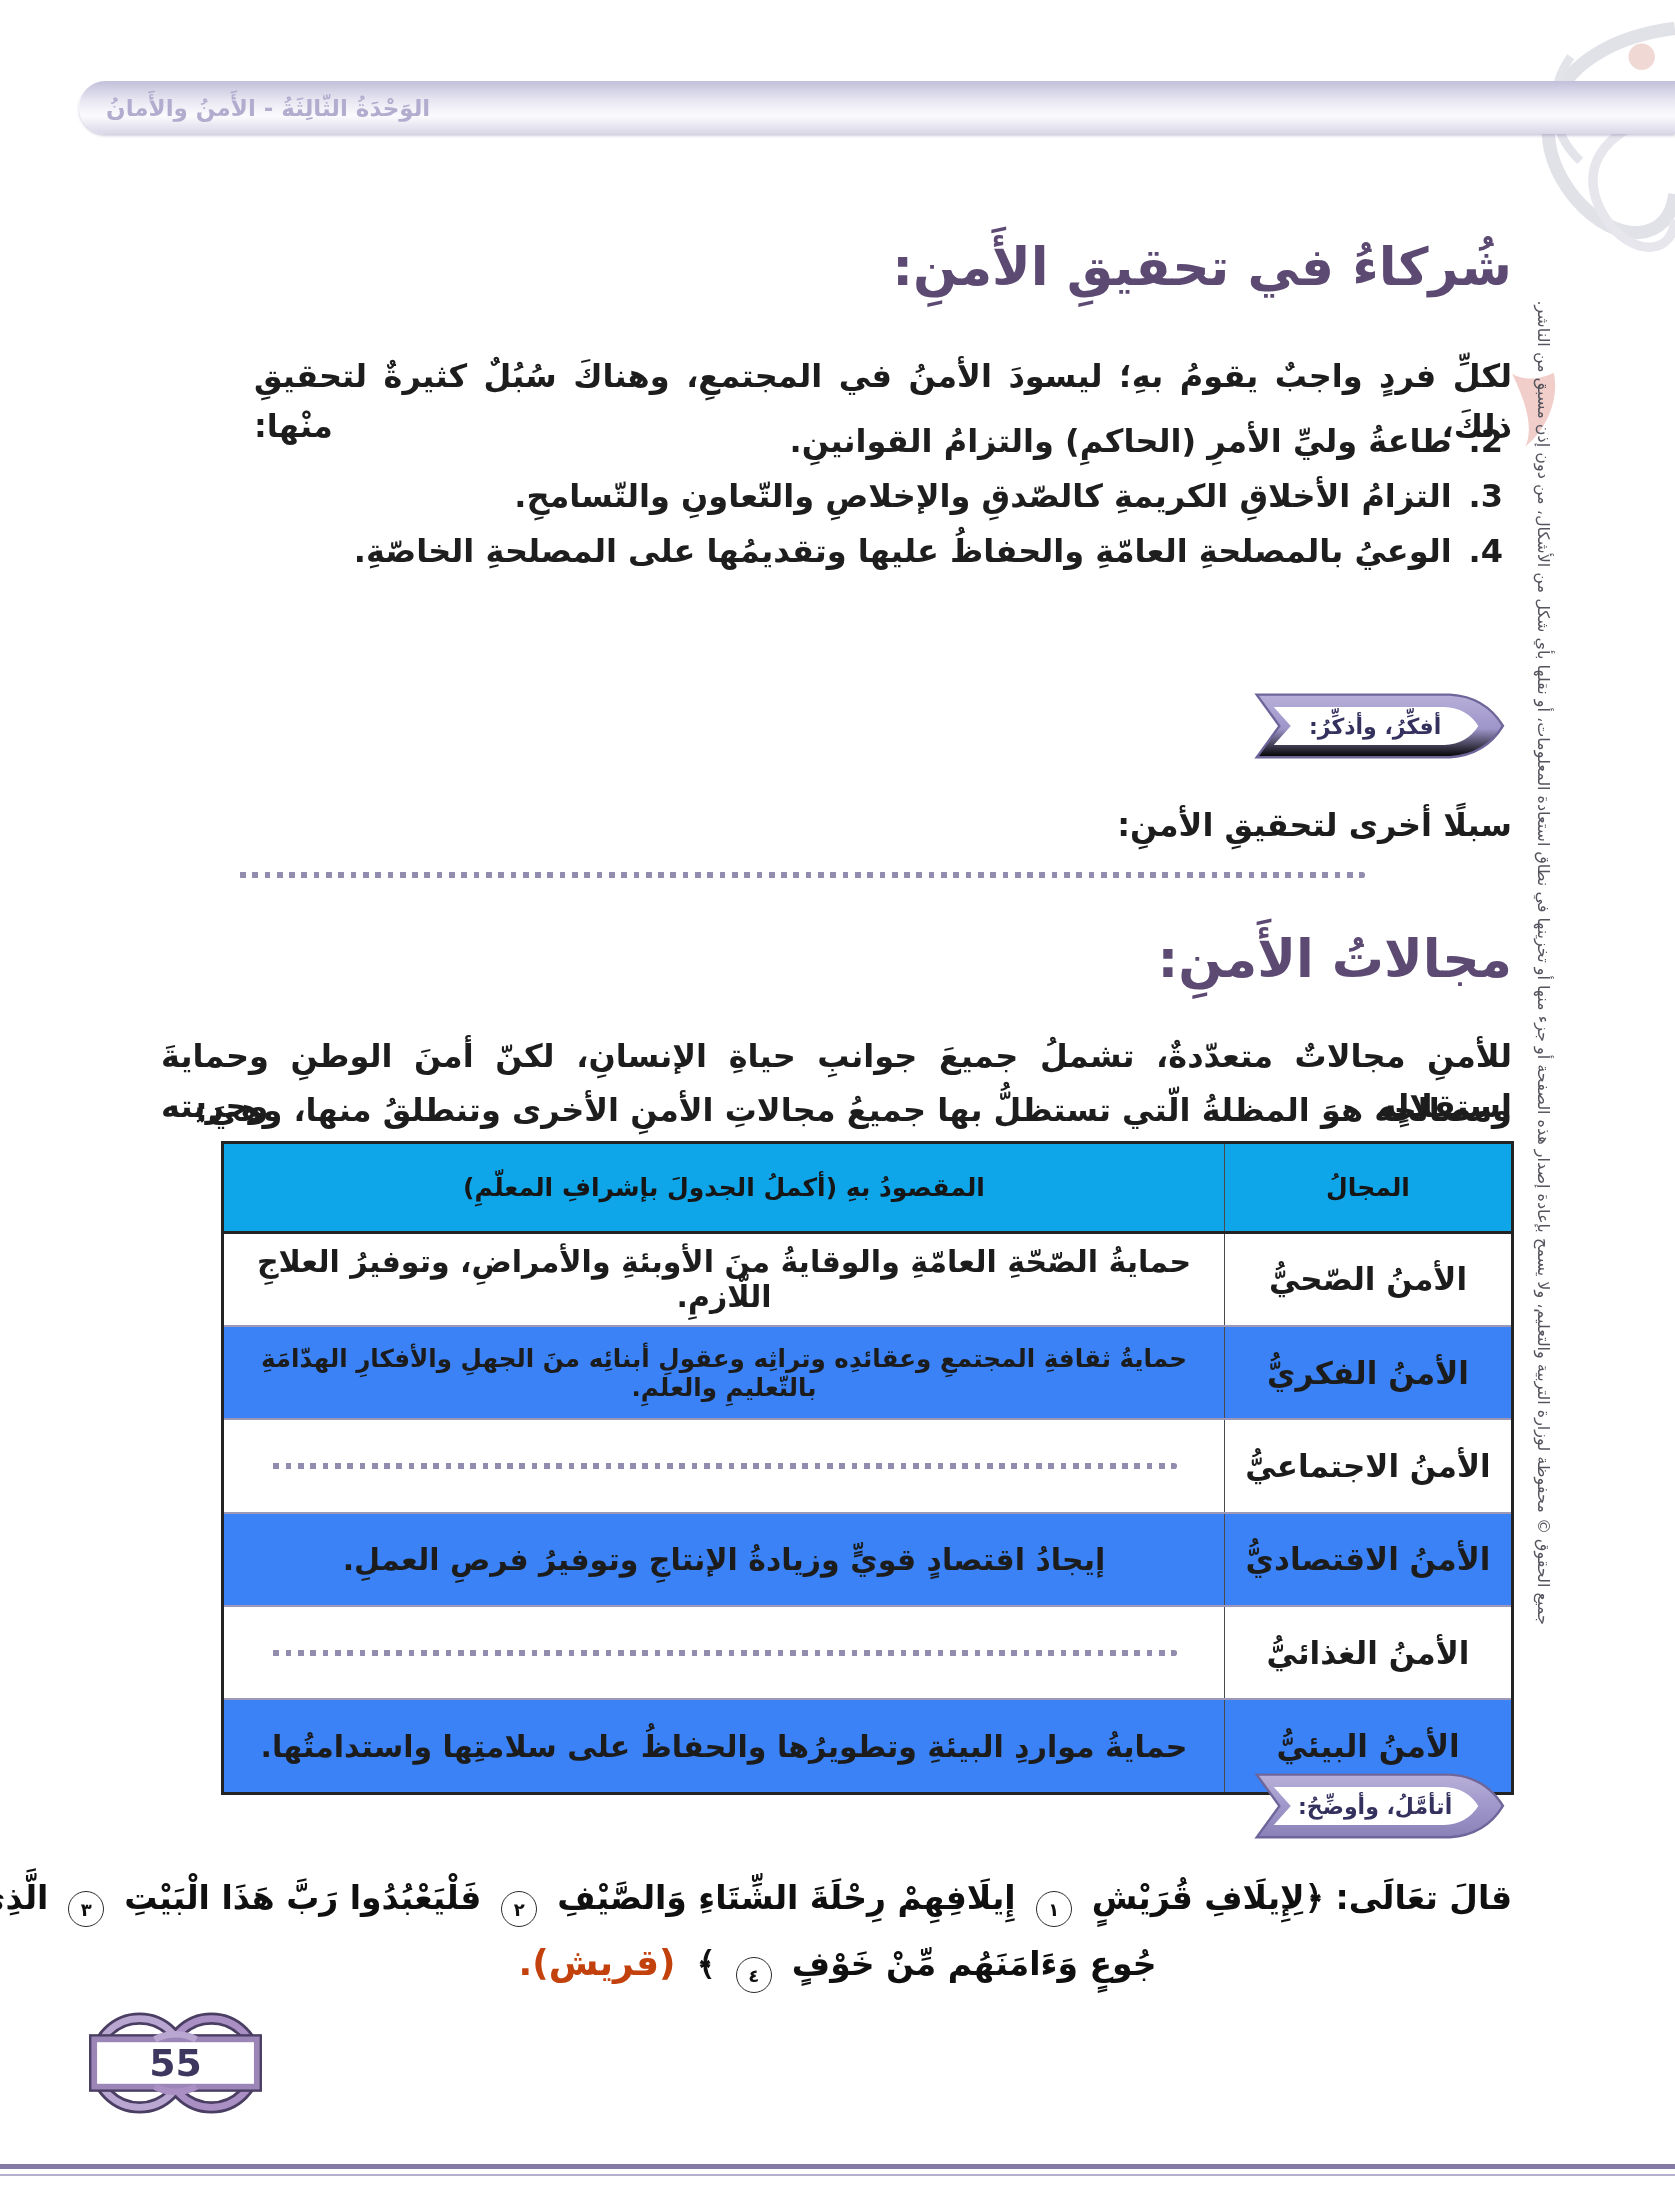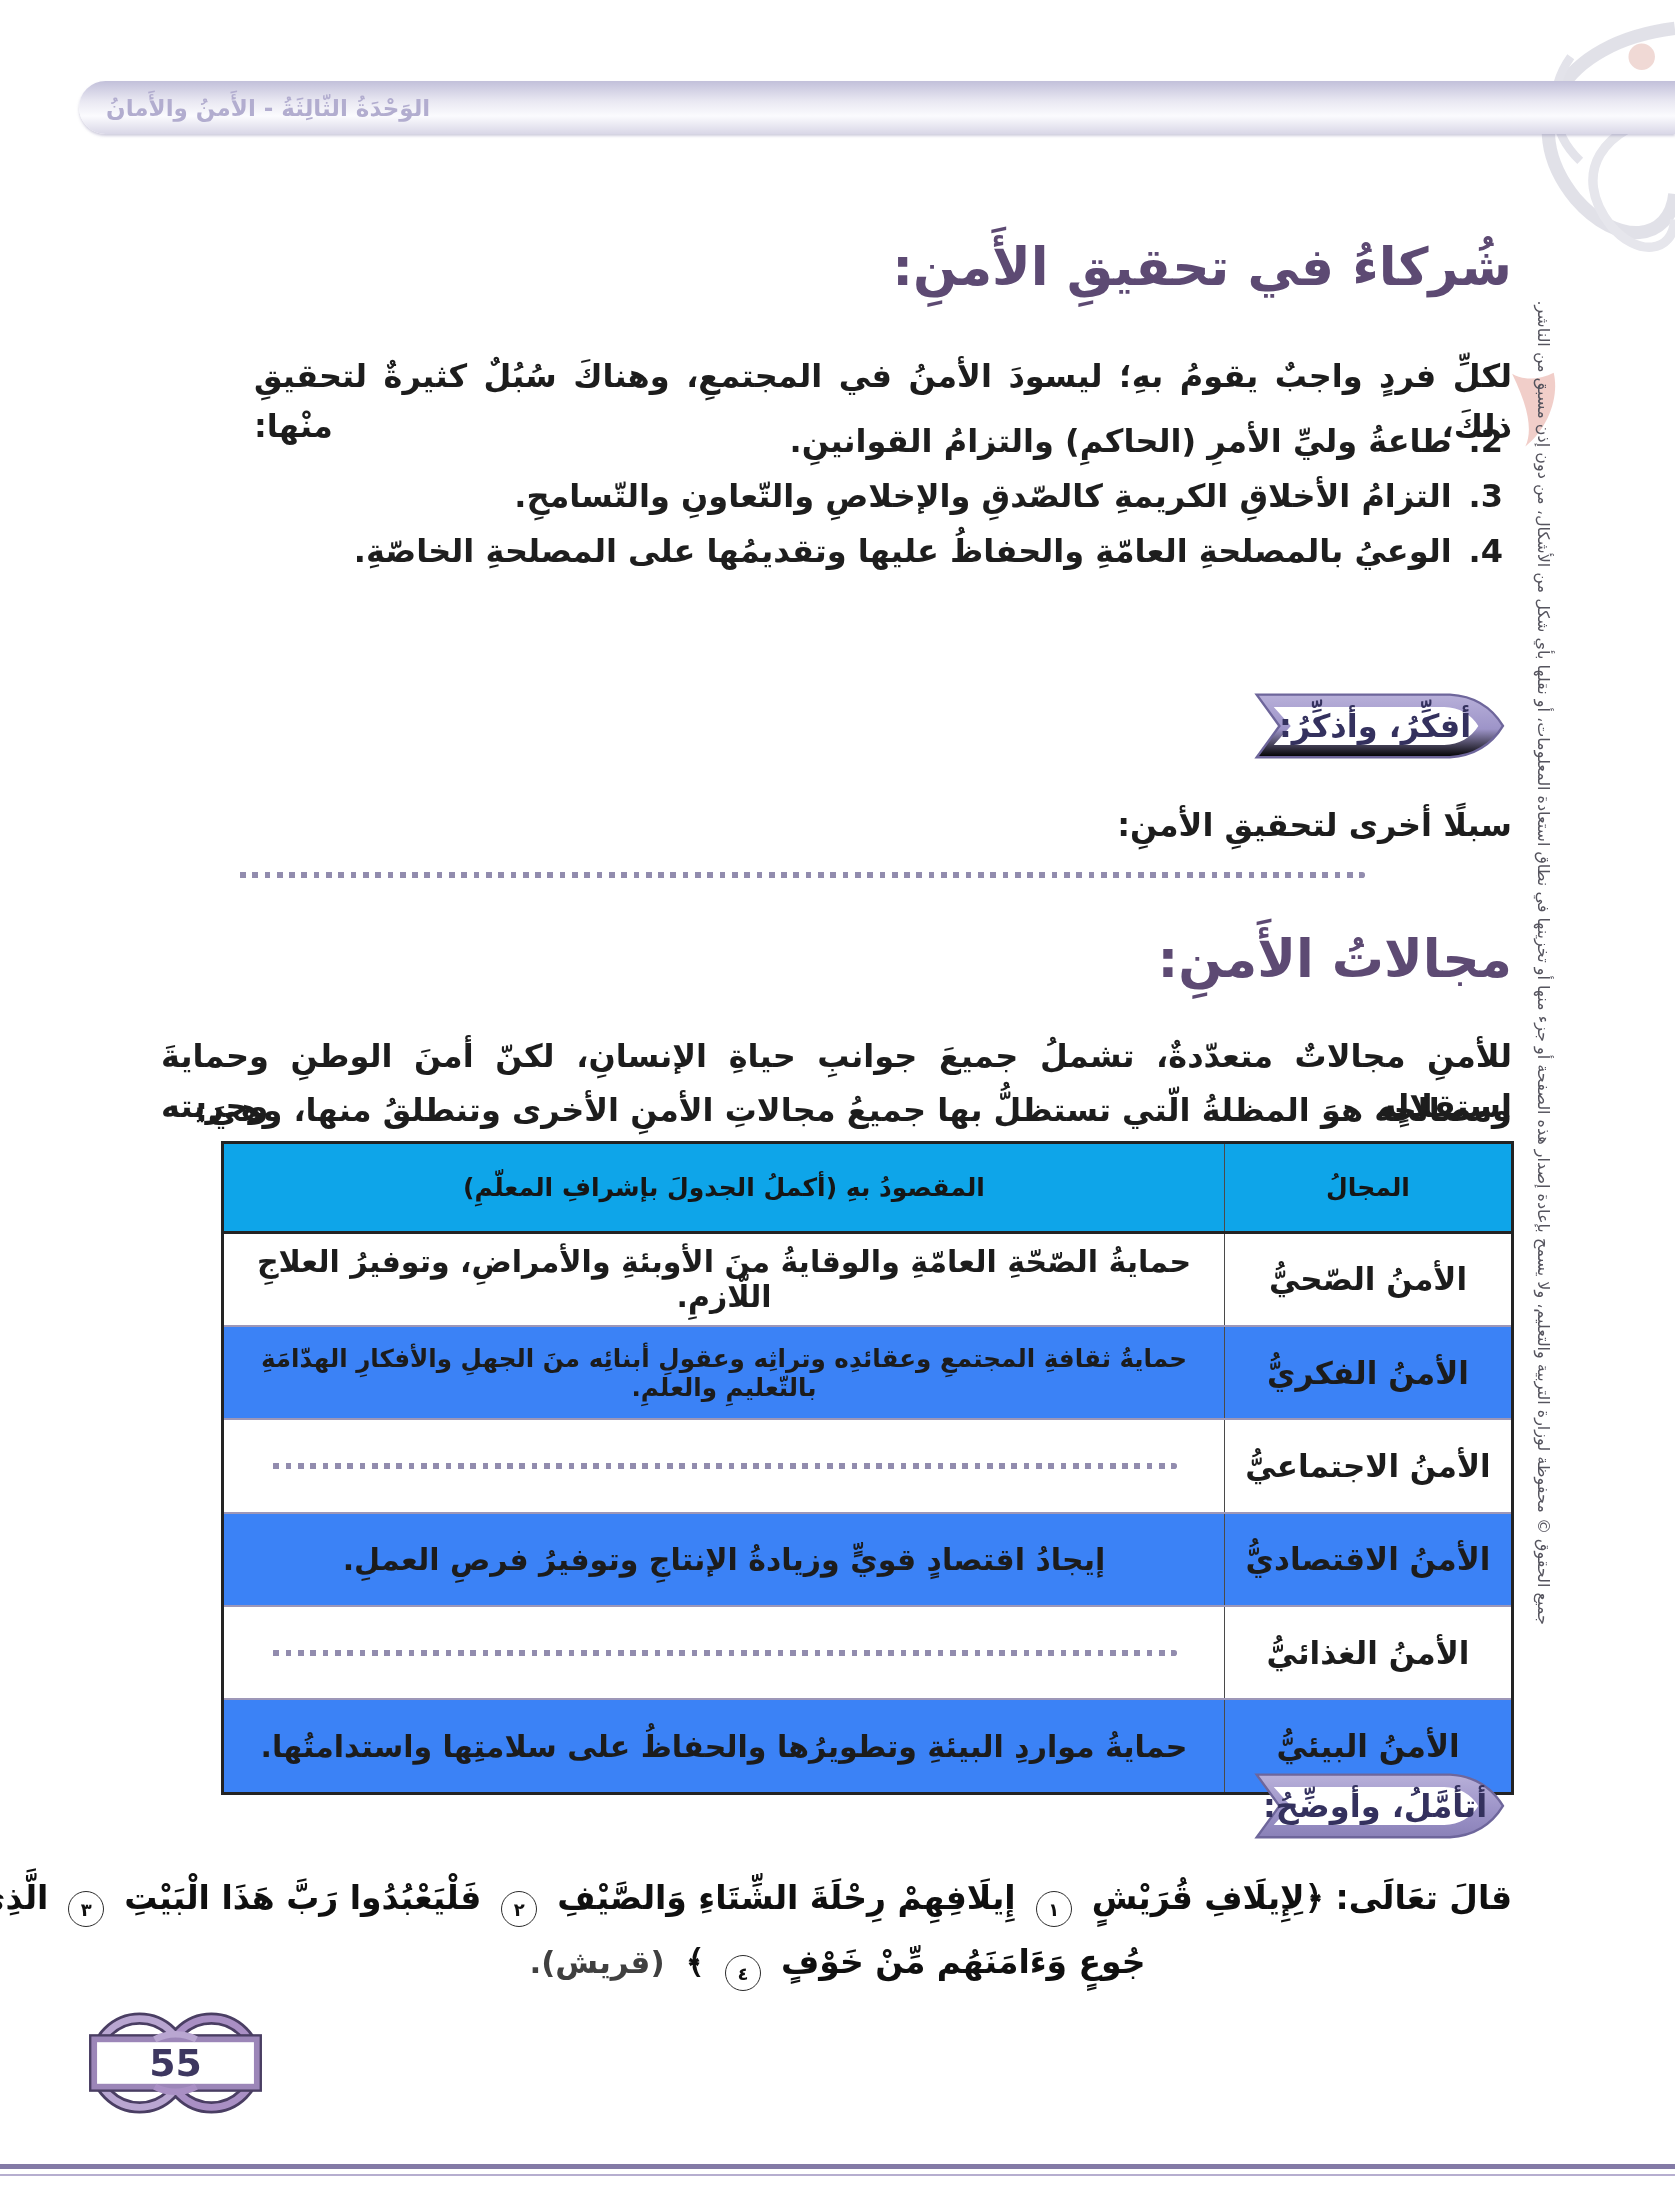--- a/index.html
+++ b/index.html
@@ -33,21 +33,21 @@
   .sallam{
     display:inline-block;width:51px;font-size:11.4px;line-height:1.12;text-align:center;
     vertical-align:middle;font-weight:700;margin:0 1.9px;
   }
   
   .ribbon{position:absolute;width:270px;height:74px;left:1251px;}
   .ribbon svg{position:absolute;inset:0;}
   .ribbon-label{
     position:absolute;top:0;bottom:0;left:24.6px;width:199px;
     display:flex;align-items:center;justify-content:center;
-    font-size:32px;font-weight:700;color:#34315e;white-space:nowrap;
+    font-size:22px;font-weight:700;color:#34315e;white-space:nowrap;
   }
   
   .dotline{
     height:5.7px;border-radius:2.8px;
     background-image:repeating-linear-gradient(to left,#928cae 0 5.7px,transparent 5.7px 12.3px);
   }
   .main-dotline{position:absolute;top:872px;left:237px;width:1128px;}
   
   table.fields{
     position:absolute;top:1141px;right:161px;width:1293px;
@@ -76,21 +76,21 @@
   }
   .verse-line2{
     position:absolute;top:1942px;left:0;right:0;text-align:center;
     font-size:33px;font-weight:700;color:#101010;
   }
   .aya{
     display:inline-flex;align-items:center;justify-content:center;
     width:34px;height:34px;border:1.9px solid #2c2c2c;border-radius:50%;
     font-size:18px;font-weight:700;margin:0 8.5px;vertical-align:-6.6px;background:#fff;
   }
-  .surah{color:#404040;font-size:31px;margin-right:9.5px;}
+  .surah{color:#c2410c;font-size:36px;margin-right:9.5px;}
   
   .side-copy{
     position:absolute;left:954px;top:1022px;width:1178px;height:28px;line-height:28px;
     transform:rotate(90deg);font-size:16px;color:#55545e;text-align:center;white-space:nowrap;
   }
   
   .rule-thick{position:absolute;left:0;top:2164px;width:1675px;height:4.7px;background:#837aa6;}
   .rule-thin{position:absolute;left:0;top:2174px;width:1675px;height:1.9px;background:#b6aecf;}
   .medallion{position:absolute;left:81px;top:2010px;width:189px;height:106px;}
 </style>

